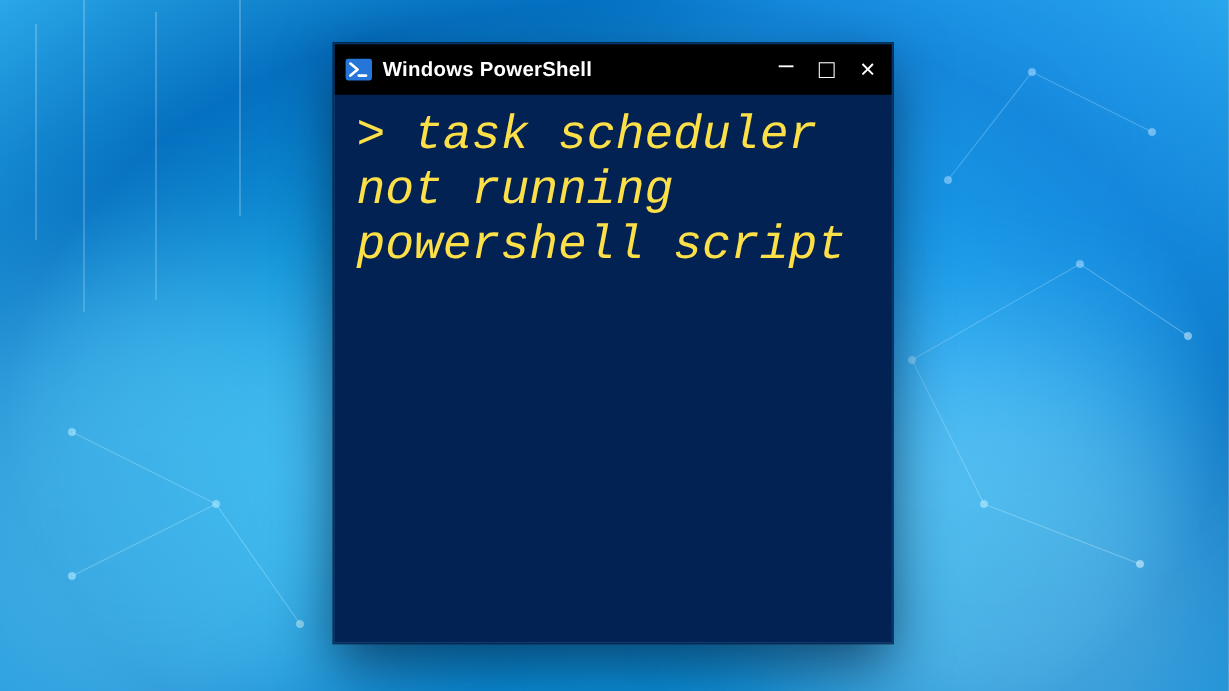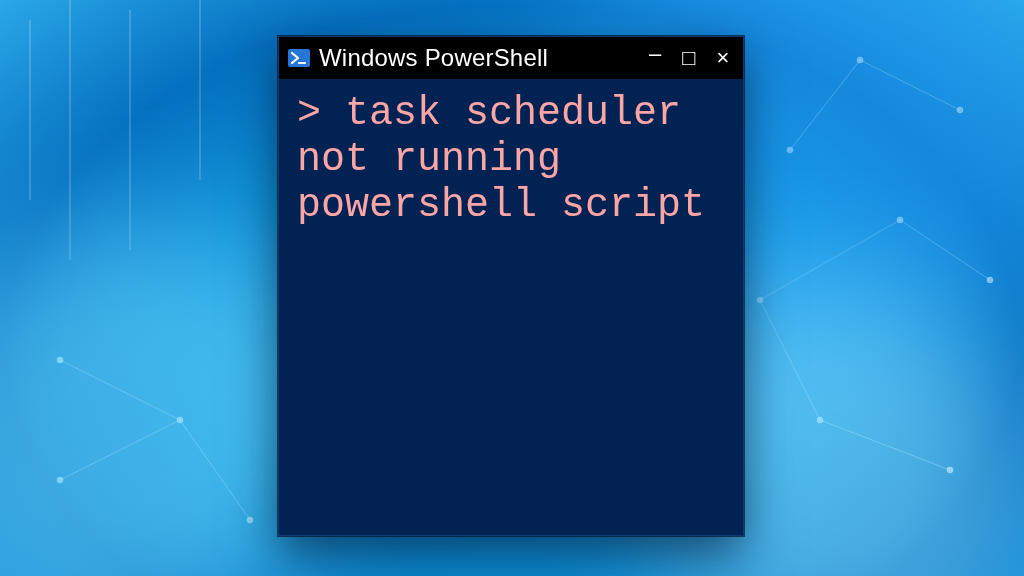--- a/index.html
+++ b/index.html
@@ -52,47 +52,48 @@
     }
     .ps-icon {
       width: 24px;
       height: 24px;
       display: inline-flex;
       align-items: center;
       justify-content: center;
       flex: 0 0 auto;
     }
     .title {
-      font-size: 24px;
-      font-weight: 400;
+      font-size: 17px;
+      font-weight: 700;
       letter-spacing: 0.2px;
       flex: 1 1 auto;
       white-space: nowrap;
     }
     .win-controls {
       display: flex;
       align-items: center;
       gap: 14px;
       font-size: 22px;
       line-height: 1;
     }
     .win-btn {
       color: #fff;
       cursor: pointer;
       text-align: center;
       width: 20px;
     }
     .win-btn.min { transform: translateY(-4px); }
     .terminal {
       padding: 12px 18px 18px 18px;
-      color: #fca5a5;
+      color: #fde047;
       font-family: "Consolas", "Courier New", monospace;
       font-size: 40px;
       line-height: 1.15;
       word-break: break-word;
+      font-style: italic;
     }
     .prompt-char { display:inline; }
   </style>
 </head>
 <body>
 
 <div class="bg-layer">
   <div class="glow g1"></div>
   <div class="glow g2"></div>
   <div class="glow g3"></div>

